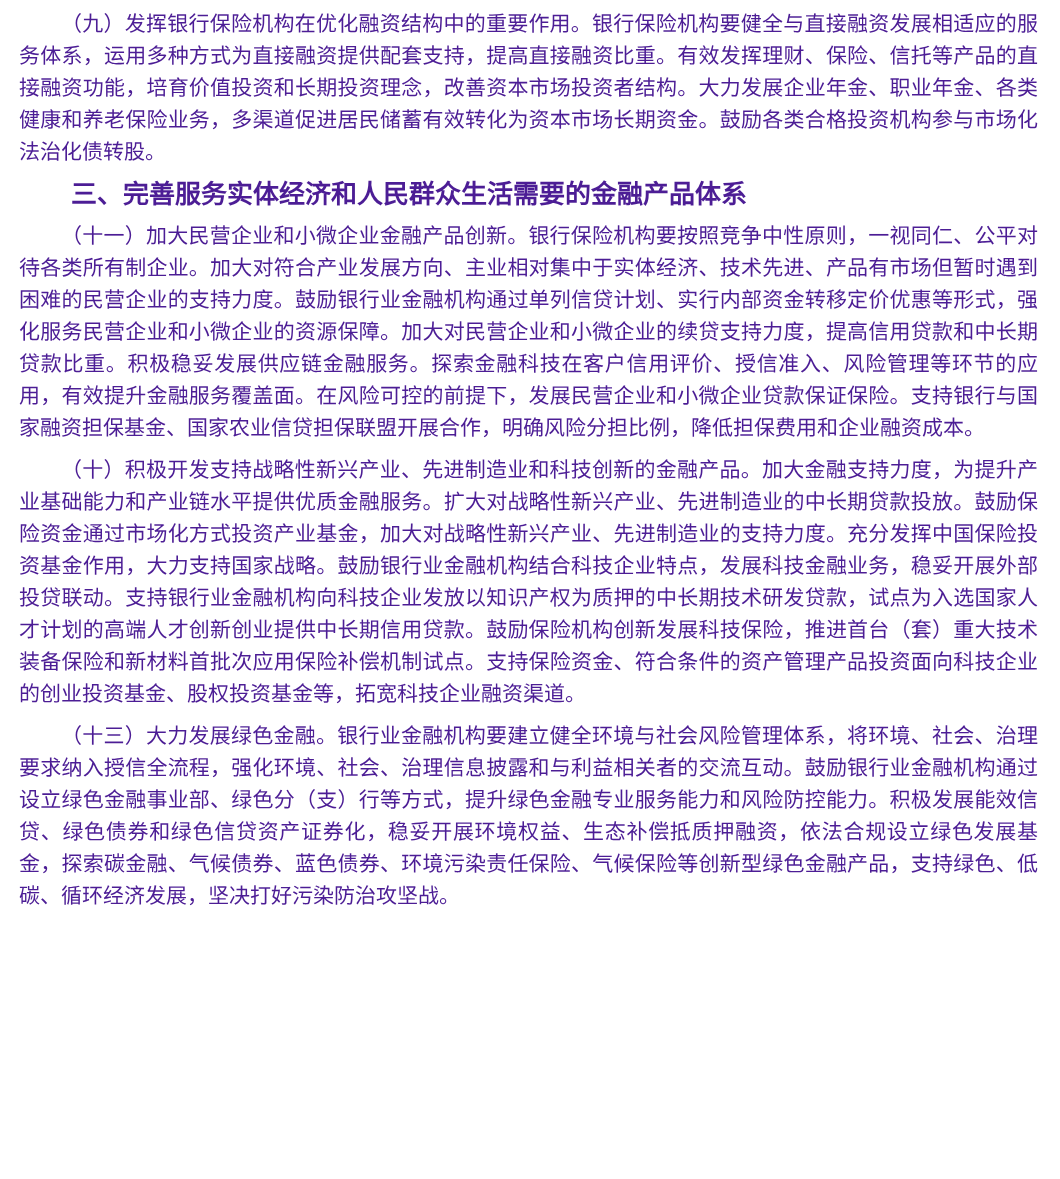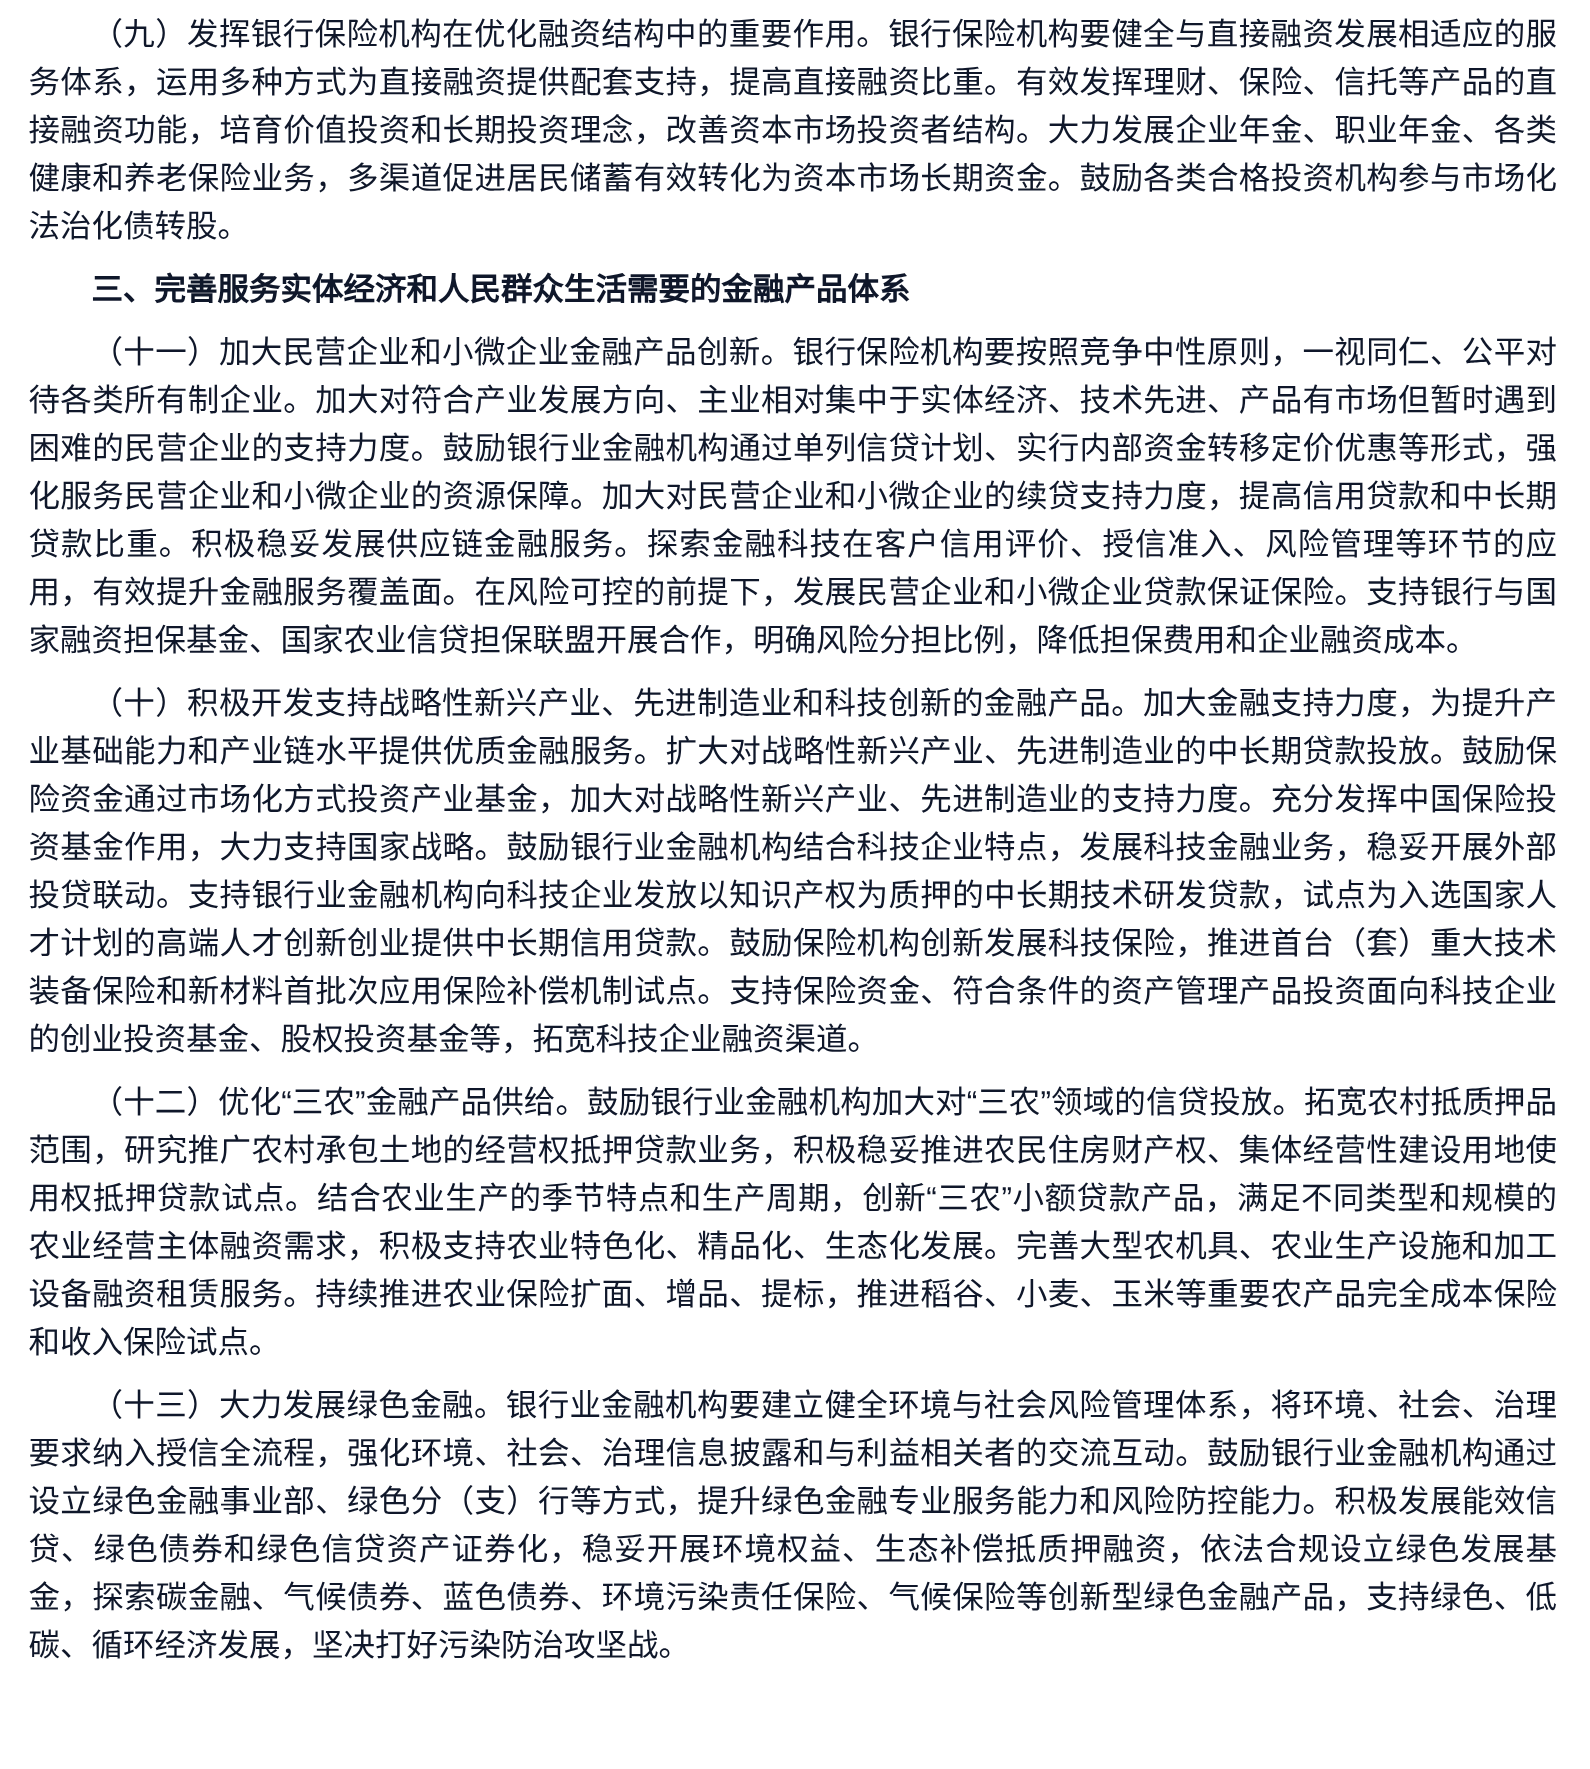--- a/index.html
+++ b/index.html
@@ -8,34 +8,34 @@
     padding: 0;
     background: #ffffff;
   }
   .page {
     width: 1060px;
     min-height: 1179px;
     box-sizing: border-box;
     background: #ffffff;
     padding: 8px 22px 12px 19px;
     font-family: "Liberation Sans", "DejaVu Sans", sans-serif;
-    color: #0f172a;
+    color: #4c1d95;
     overflow: hidden;
   }
   .para {
     font-size: 21px;
     line-height: 32px;
     text-align: justify;
     text-justify: inter-ideograph;
     text-indent: 2em;
     margin: 0 0 10px 0;
     word-break: break-all;
   }
   .heading {
-    font-size: 21px;
+    font-size: 26px;
     line-height: 32px;
     font-weight: bold;
     text-indent: 2em;
     text-align: left;
     margin: 0 0 10px 0;
   }
   .para:last-child {
     margin-bottom: 16px;
   }
 </style>
@@ -44,16 +44,15 @@
 
 <div class="page">
   <p class="para">（九）发挥银行保险机构在优化融资结构中的重要作用。银行保险机构要健全与直接融资发展相适应的服务体系，运用多种方式为直接融资提供配套支持，提高直接融资比重。有效发挥理财、保险、信托等产品的直接融资功能，培育价值投资和长期投资理念，改善资本市场投资者结构。大力发展企业年金、职业年金、各类健康和养老保险业务，多渠道促进居民储蓄有效转化为资本市场长期资金。鼓励各类合格投资机构参与市场化法治化债转股。</p>
 
   <h2 class="heading">三、完善服务实体经济和人民群众生活需要的金融产品体系</h2>
 
   <p class="para">（十一）加大民营企业和小微企业金融产品创新。银行保险机构要按照竞争中性原则，一视同仁、公平对待各类所有制企业。加大对符合产业发展方向、主业相对集中于实体经济、技术先进、产品有市场但暂时遇到困难的民营企业的支持力度。鼓励银行业金融机构通过单列信贷计划、实行内部资金转移定价优惠等形式，强化服务民营企业和小微企业的资源保障。加大对民营企业和小微企业的续贷支持力度，提高信用贷款和中长期贷款比重。积极稳妥发展供应链金融服务。探索金融科技在客户信用评价、授信准入、风险管理等环节的应用，有效提升金融服务覆盖面。在风险可控的前提下，发展民营企业和小微企业贷款保证保险。支持银行与国家融资担保基金、国家农业信贷担保联盟开展合作，明确风险分担比例，降低担保费用和企业融资成本。</p>
 
   <p class="para">（十）积极开发支持战略性新兴产业、先进制造业和科技创新的金融产品。加大金融支持力度，为提升产业基础能力和产业链水平提供优质金融服务。扩大对战略性新兴产业、先进制造业的中长期贷款投放。鼓励保险资金通过市场化方式投资产业基金，加大对战略性新兴产业、先进制造业的支持力度。充分发挥中国保险投资基金作用，大力支持国家战略。鼓励银行业金融机构结合科技企业特点，发展科技金融业务，稳妥开展外部投贷联动。支持银行业金融机构向科技企业发放以知识产权为质押的中长期技术研发贷款，试点为入选国家人才计划的高端人才创新创业提供中长期信用贷款。鼓励保险机构创新发展科技保险，推进首台（套）重大技术装备保险和新材料首批次应用保险补偿机制试点。支持保险资金、符合条件的资产管理产品投资面向科技企业的创业投资基金、股权投资基金等，拓宽科技企业融资渠道。</p>
 
-  <p class="para">（十二）优化“三农”金融产品供给。鼓励银行业金融机构加大对“三农”领域的信贷投放。拓宽农村抵质押品范围，研究推广农村承包土地的经营权抵押贷款业务，积极稳妥推进农民住房财产权、集体经营性建设用地使用权抵押贷款试点。结合农业生产的季节特点和生产周期，创新“三农”小额贷款产品，满足不同类型和规模的农业经营主体融资需求，积极支持农业特色化、精品化、生态化发展。完善大型农机具、农业生产设施和加工设备融资租赁服务。持续推进农业保险扩面、增品、提标，推进稻谷、小麦、玉米等重要农产品完全成本保险和收入保险试点。</p>
 
   <p class="para">（十三）大力发展绿色金融。银行业金融机构要建立健全环境与社会风险管理体系，将环境、社会、治理要求纳入授信全流程，强化环境、社会、治理信息披露和与利益相关者的交流互动。鼓励银行业金融机构通过设立绿色金融事业部、绿色分（支）行等方式，提升绿色金融专业服务能力和风险防控能力。积极发展能效信贷、绿色债券和绿色信贷资产证券化，稳妥开展环境权益、生态补偿抵质押融资，依法合规设立绿色发展基金，探索碳金融、气候债券、蓝色债券、环境污染责任保险、气候保险等创新型绿色金融产品，支持绿色、低碳、循环经济发展，坚决打好污染防治攻坚战。</p>
 </div>
 
 </body></html>

